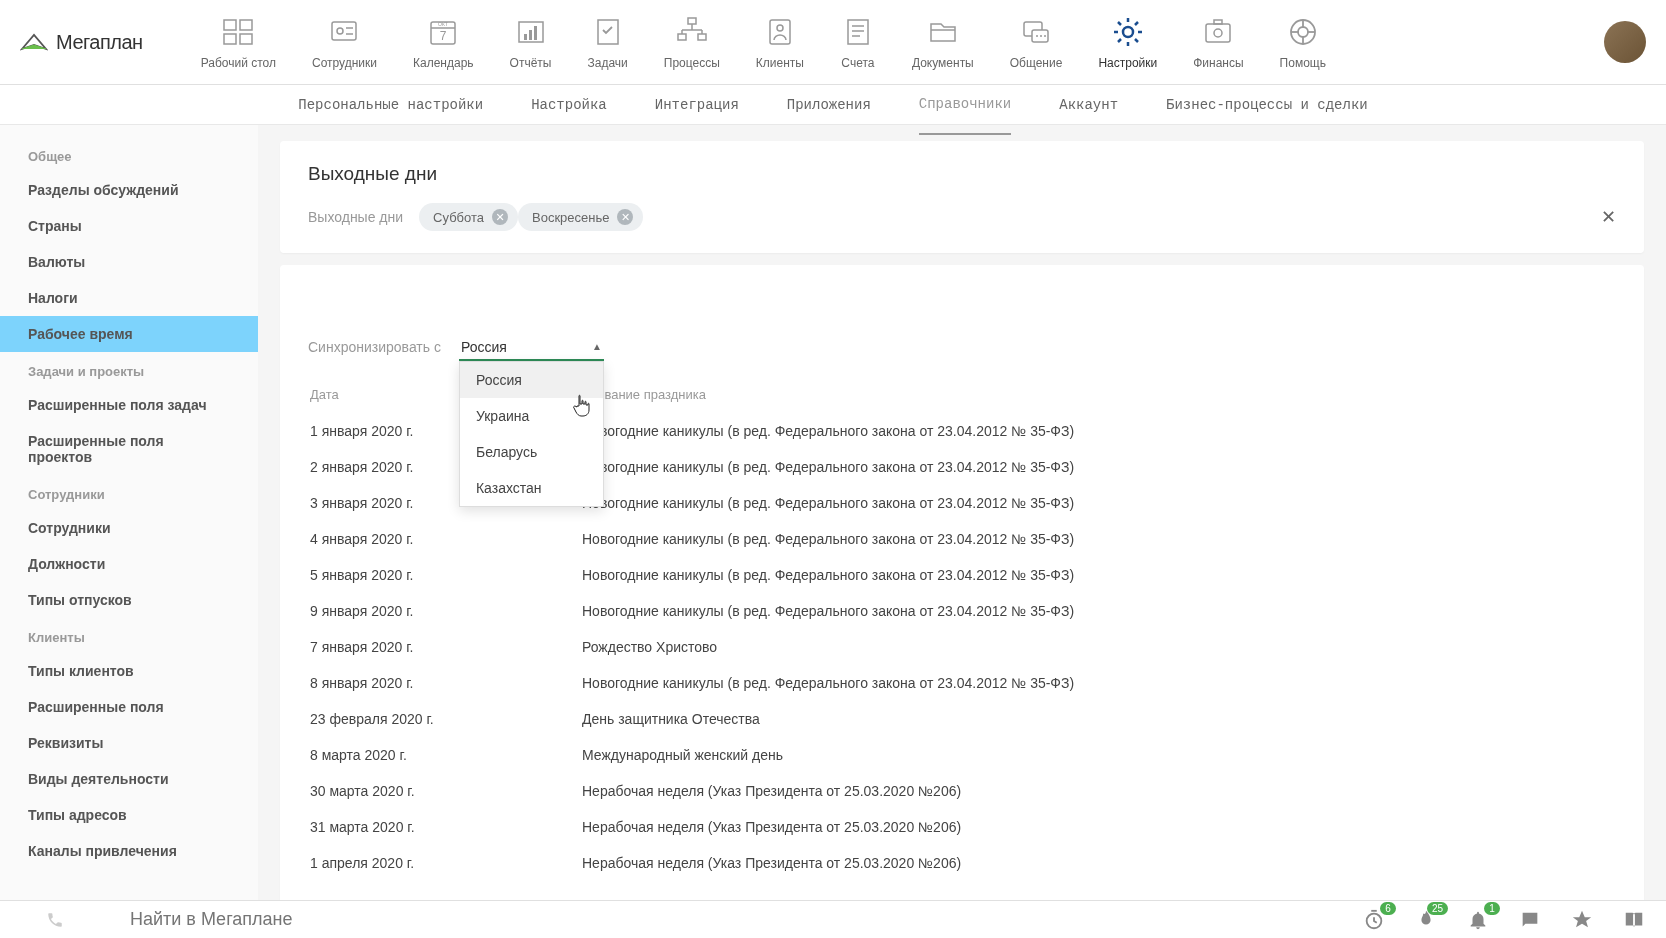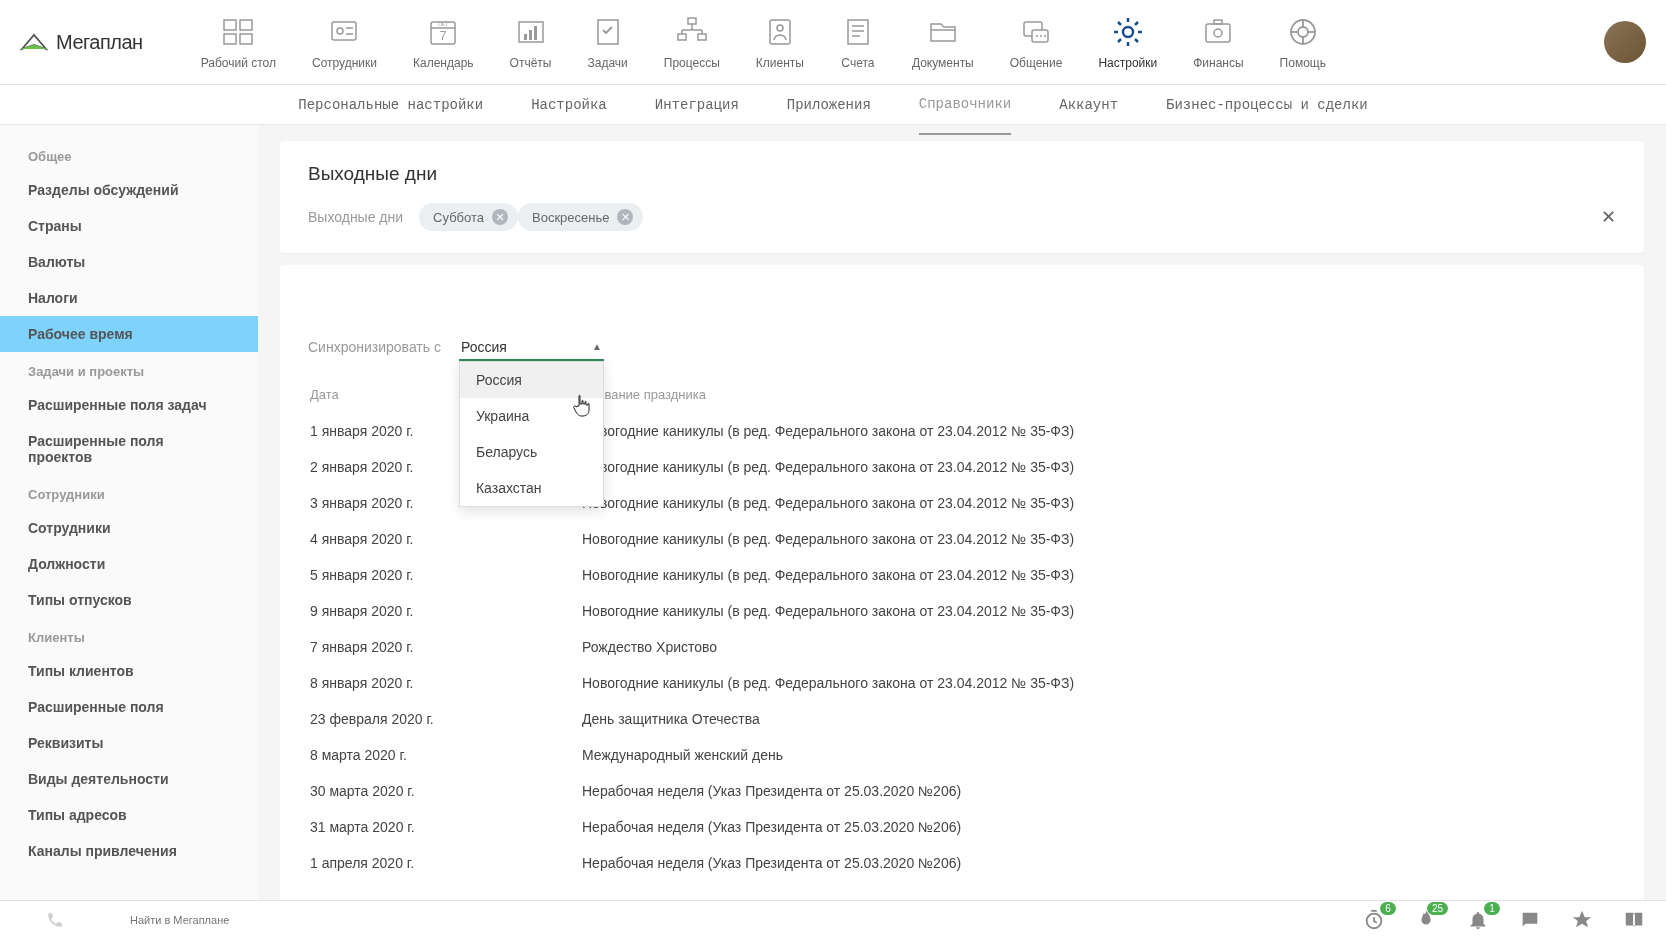--- a/index.html
+++ b/index.html
@@ -59,21 +59,21 @@
 .htable th { text-align: left; font-weight: 400; color: #999; font-size: 13px; padding: 10px 0; }
 .htable td { font-size: 14px; color: #444; padding: 9px 0; }
 .col-date { width: 270px; }
 
 
 .hand-cursor { position: absolute; width: 20px; height: 24px; z-index: 200; pointer-events: none; }
 
 
 .bottombar { position: absolute; bottom: 0; left: 0; right: 0; height: 38px; background: #fff; border-top: 1px solid #e0e0e0; display: flex; align-items: center; padding: 0 20px; }
 .phone-ic { width: 70px; display: flex; justify-content: center; color: #ccc; }
-.search-input { flex: 0 0 auto; border: none; outline: none; font-size: 11px; color: #999; padding: 6px 10px; margin-left: 30px; width: 280px; background: transparent; }
+.search-input { flex: 0 0 auto; border: none; outline: none; font-size: 18px; color: #999; padding: 6px 10px; margin-left: 30px; width: 280px; background: transparent; }
 .bb-icons { margin-left: auto; display: flex; align-items: center; gap: 28px; color: #888; }
 .bb-icon { position: relative; width: 24px; height: 24px; display: flex; align-items: center; justify-content: center; }
 .bb-badge { position: absolute; top: -6px; right: -10px; background: #4caf50; color: #fff; font-size: 10px; border-radius: 9px; padding: 1px 5px; min-width: 16px; text-align: center; }
 
 
 .sidebar::-webkit-scrollbar { width: 6px; }
 .sidebar::-webkit-scrollbar-thumb { background: #ccc; border-radius: 3px; }
 </style>
 </head>
 <body>

